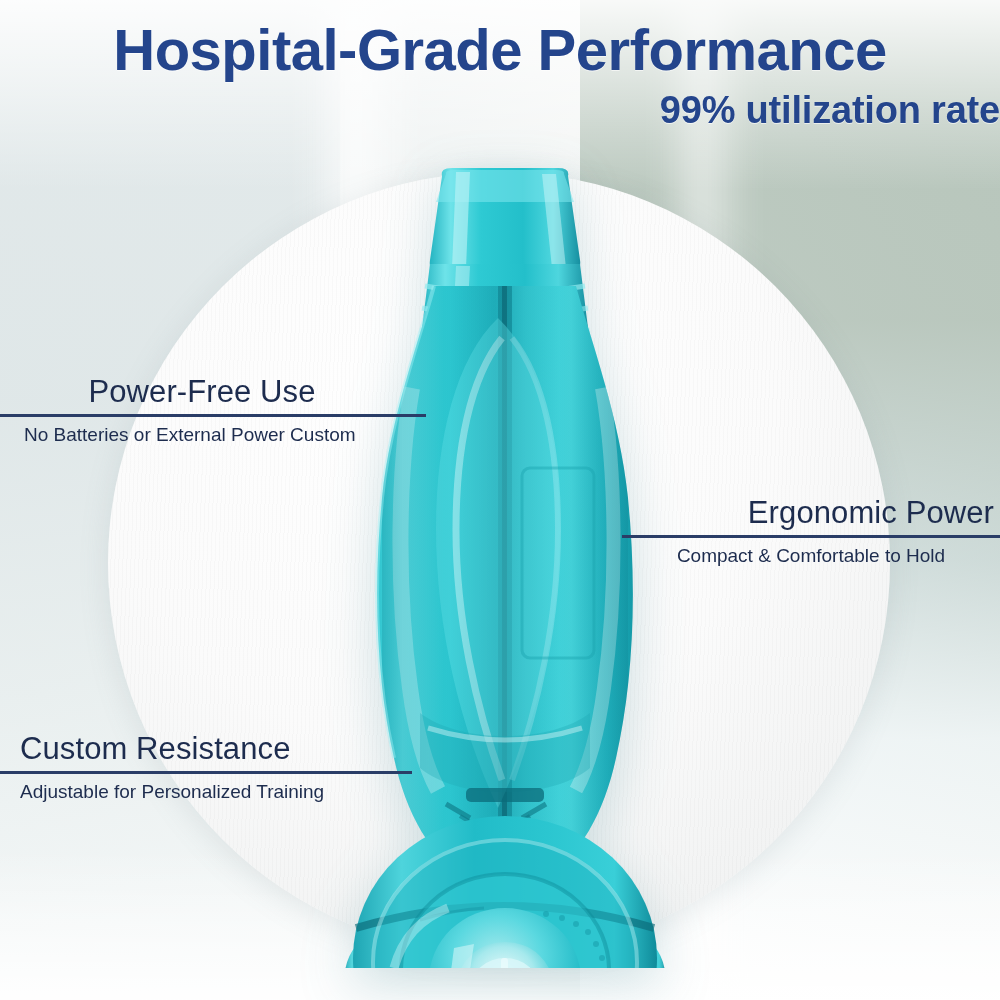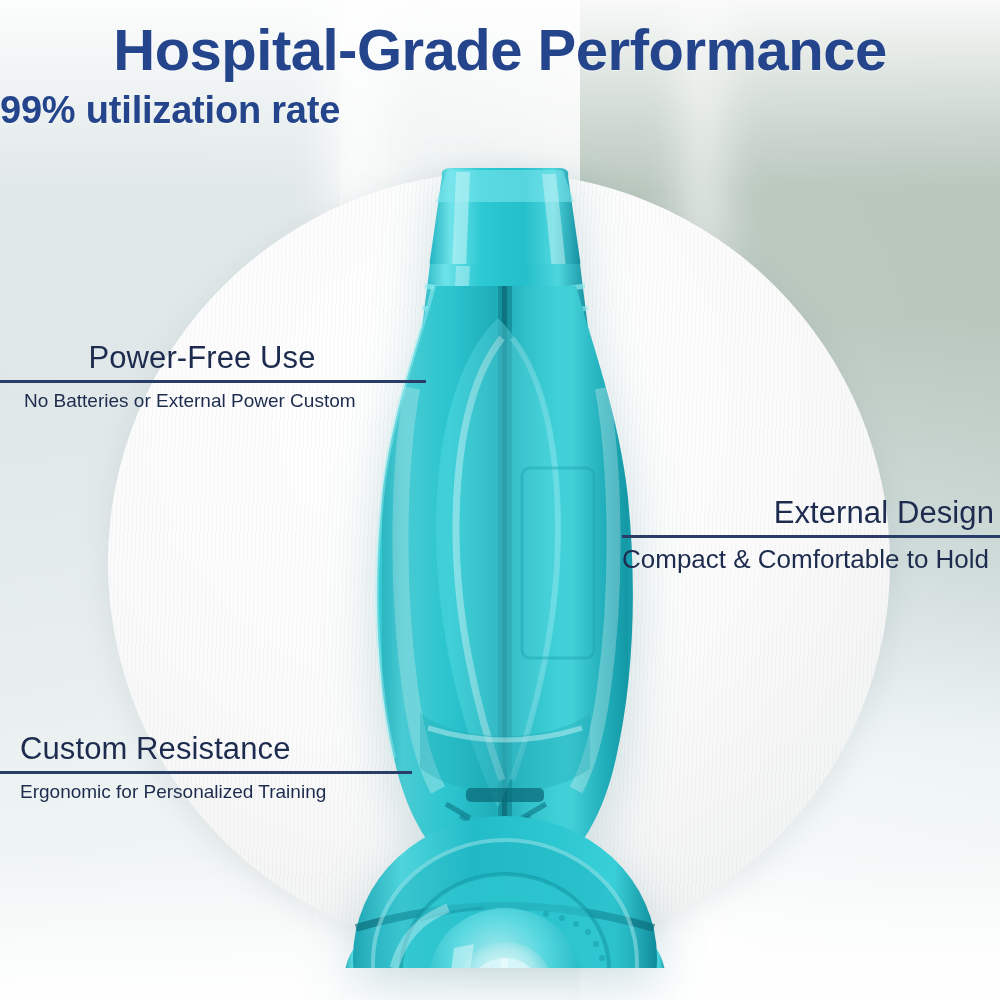--- a/index.html
+++ b/index.html
@@ -78,48 +78,48 @@
     white-space:nowrap; line-height:1;
   }
   .callout-sub {
     color:#1d2c4e; font-weight:400; line-height:1.22;
   }
   .rule {
     height:3px; background:#2a3d67; margin:7px 0 6px 0;
   }
 
   
-  #callout-power { left:0; top:342px; width:426px; }
+  #callout-power { left:0; top:376px; width:426px; }
   #callout-power .callout-title { font-size:31px; text-align:center; padding-right:22px; }
   #callout-power .rule  { width:426px; }
   #callout-power .callout-sub { font-size:19px; padding-left:24px; }
 
   
   #callout-ergo { left:622px; top:497px; width:378px; }
   #callout-ergo .callout-title { font-size:31px; text-align:right; padding-right:6px; }
   #callout-ergo .rule { width:378px; margin-left:0; }
-  #callout-ergo .callout-sub { font-size:26px; text-align:left; padding-right:0; }
+  #callout-ergo .callout-sub { font-size:19px; text-align:center; padding-right:0; }
 
   
   #callout-resist { left:0; top:733px; width:412px; }
   #callout-resist .callout-title { font-size:31px; padding-left:20px; }
   #callout-resist .rule { width:412px; }
   #callout-resist .callout-sub { font-size:19px; padding-left:20px; }
 
   
   #header { position:absolute; left:0; top:0; width:1000px; }
   #title {
     font-size:58px; font-weight:700; color:#24458c;
     text-align:center; letter-spacing:-0.5px;
     padding-top:20px; line-height:1.05;
     text-shadow:0 1px 0 rgba(255,255,255,0.6);
   }
   #subtitle {
     font-size:38px; font-weight:700; color:#24458c;
-    text-align:left; padding-top:8px; letter-spacing:-0.2px;
+    text-align:right; padding-top:8px; letter-spacing:-0.2px;
     text-shadow:0 1px 0 rgba(255,255,255,0.6);
   }
 </style>
 </head>
 <body>
 
 <div id="stage">
 
   <div class="bg-base"></div>
   <div class="bg-left-sheen"></div>
@@ -283,24 +283,24 @@
     <div id="subtitle">99% utilization rate</div>
   </div>
 
   <div class="callout" id="callout-power">
     <div class="callout-title">Power-Free Use</div>
     <div class="rule"></div>
     <div class="callout-sub">No Batteries or External Power Custom</div>
   </div>
 
   <div class="callout" id="callout-ergo">
-    <div class="callout-title">External Design</div>
+    <div class="callout-title">Ergonomic Power</div>
     <div class="rule"></div>
     <div class="callout-sub">Compact &amp; Comfortable to Hold</div>
   </div>
 
   <div class="callout" id="callout-resist">
     <div class="callout-title">Custom Resistance</div>
     <div class="rule"></div>
-    <div class="callout-sub">Ergonomic for Personalized Training</div>
+    <div class="callout-sub">Adjustable for Personalized Training</div>
   </div>
 
 </div>
 
 </body></html>

